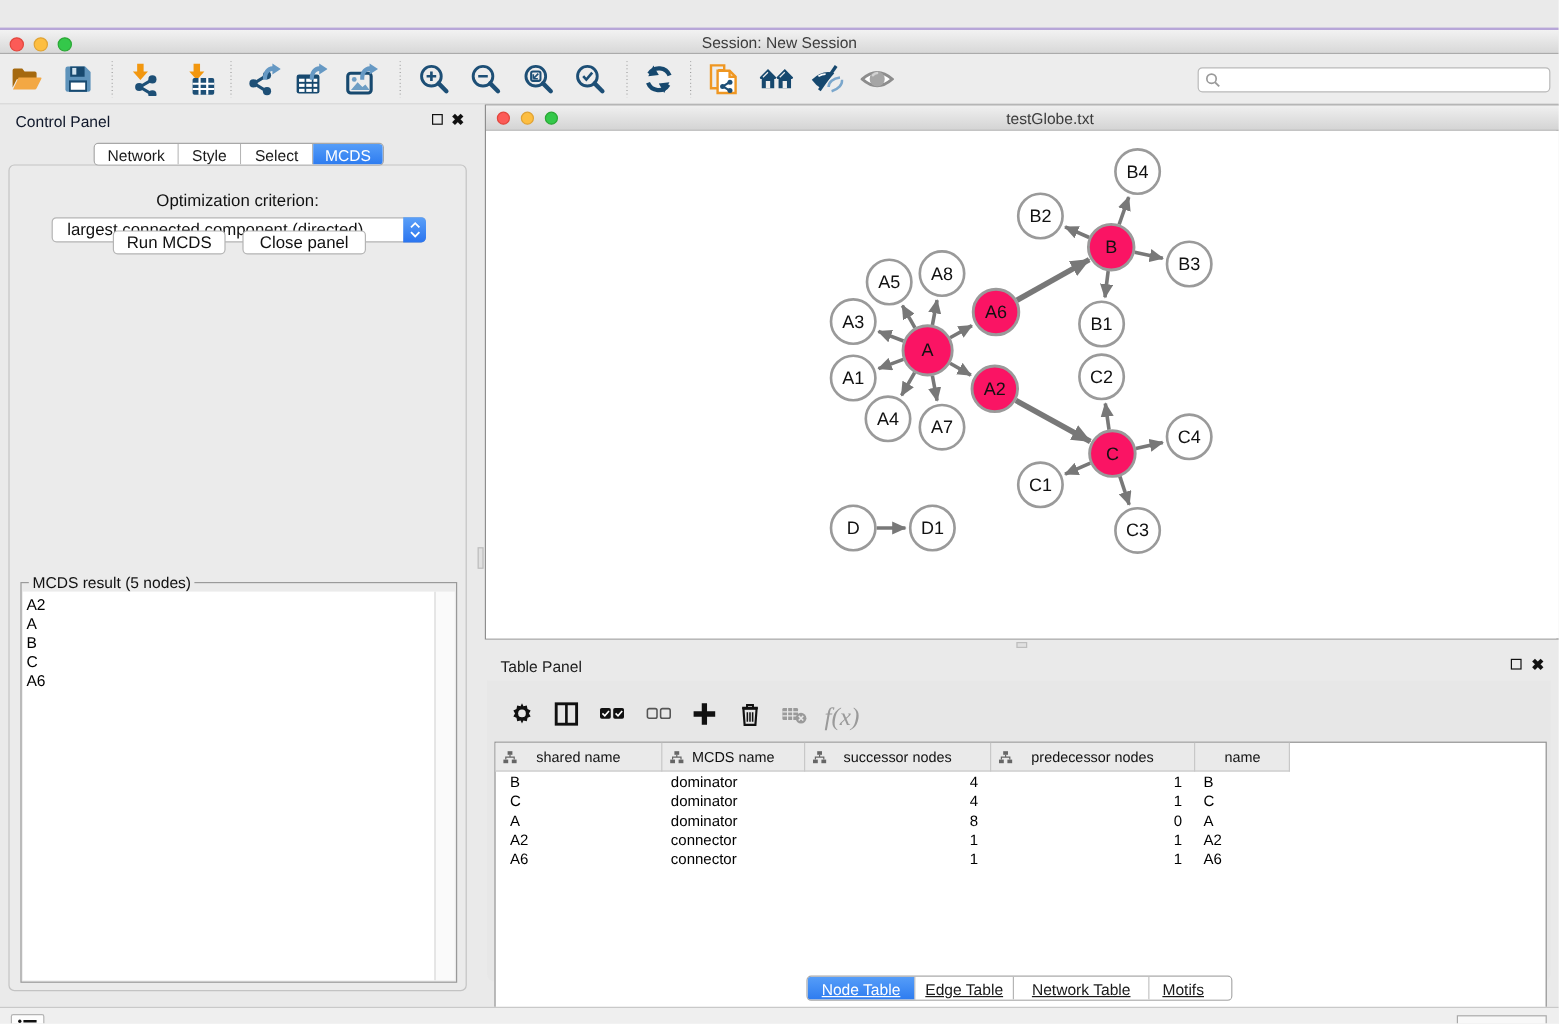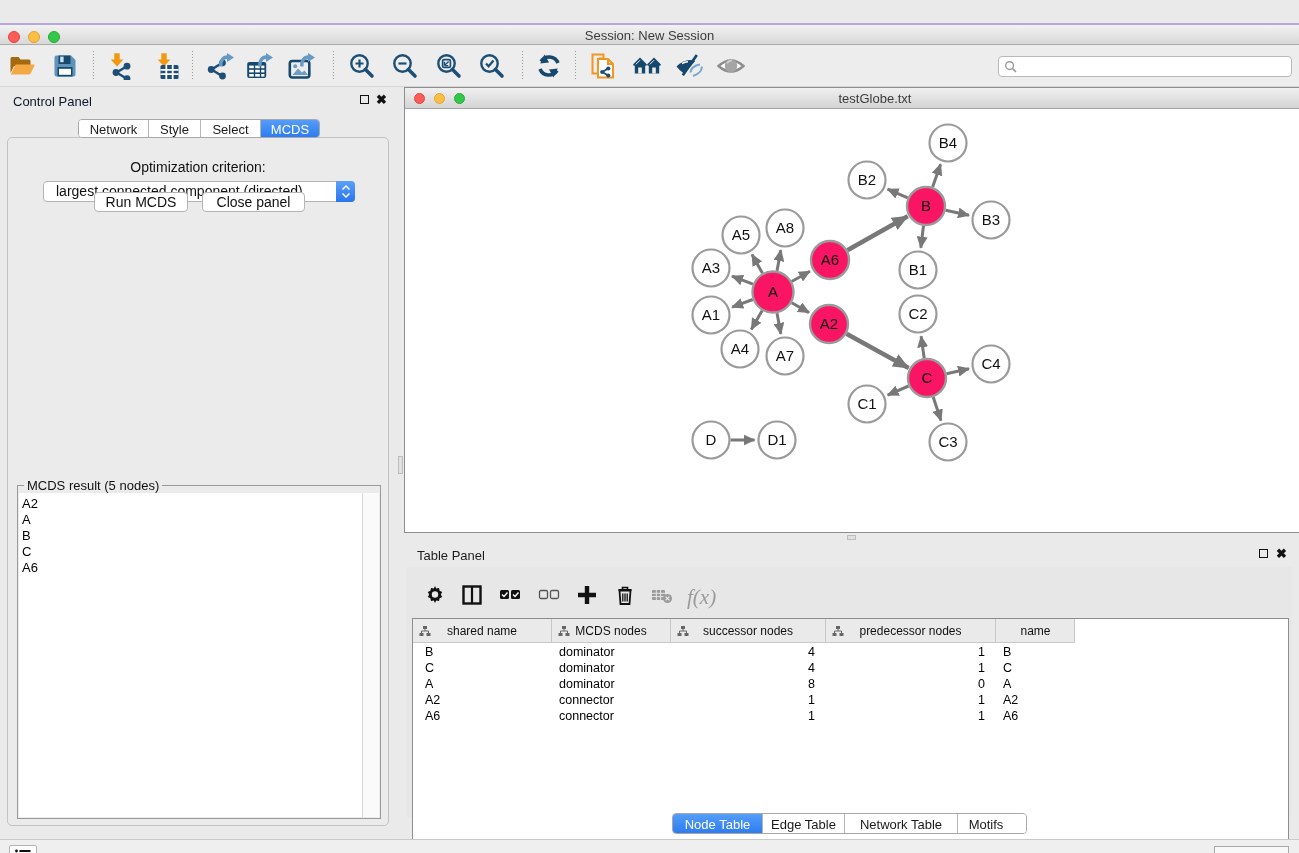--- a/index.html
+++ b/index.html
@@ -82,21 +82,21 @@
 #tbl-head { position:absolute; left:0; top:0; width:662px; height:24px; background:#eaeaea;
   border-bottom:1px solid #c8c8c8; border-right:1px solid #c8c8c8; font-size:12px; color:#111; }
 .th { position:absolute; top:0; height:24px; border-right:1px solid #c8c8c8; }
 .th .lbl { position:absolute; left:0; right:0; top:5px; text-align:center; }
 .th svg { position:absolute; left:6px; top:6px; }
 .td { position:absolute; font-size:12.5px; color:#000; }
 
 #btabs { left:672px; top:790px; height:21px; display:flex; border:1px solid #a8a8a8;
   border-radius:4px; overflow:hidden; background:#fff; }
 .btab { font-size:13px; color:#1a1a1a; padding:2px 14px 0 14px; line-height:18px;
-  background:#fff; border-right:1px solid #b5b5b5; }
+  background:#fff; border-right:1px solid #b5b5b5;text-decoration:underline; }
 .btab:last-child { border-right:none; }
 .btab.sel { background:linear-gradient(#559df8,#2e7cf0); color:#fff; }
 
 #statusbar { left:0; top:816px; width:1299px; height:31px; background:#efefef;
   border-top:1px solid #c9c9c9; }
 #list-btn { position:absolute; left:9px; top:5px; width:28px; height:21px; background:#fdfdfd;
   border:1px solid #b4b4b4; border-radius:2px; }
 #mem-btn { position:absolute; left:1214px; top:6px; width:75px; height:23px; background:#f8f8f8;
   border:1px solid #a8a8a8; font-size:12px; color:#111; }
 #mem-dot { position:absolute; left:10px; top:5.5px; width:11px; height:11px; border-radius:50%;
@@ -399,21 +399,21 @@
             </svg>
             <div class="lbl">shared name</div>
           </div>
       <div class="th" style="left:139px;width:119px">
             <svg width="12" height="12" viewBox="0 0 12 12">
               <rect x="4" y="1" width="4" height="3" fill="#666"></rect>
               <rect x="0.5" y="8" width="4" height="3" fill="#666"></rect>
               <rect x="7.5" y="8" width="4" height="3" fill="#666"></rect>
               <path d="M6 4 v2 M2.5 8 V6 h7 v2" stroke="#666" fill="none"></path>
             </svg>
-            <div class="lbl">MCDS nodes</div>
+            <div class="lbl">MCDS name</div>
           </div>
       <div class="th" style="left:258px;width:155px">
             <svg width="12" height="12" viewBox="0 0 12 12">
               <rect x="4" y="1" width="4" height="3" fill="#666"></rect>
               <rect x="0.5" y="8" width="4" height="3" fill="#666"></rect>
               <rect x="7.5" y="8" width="4" height="3" fill="#666"></rect>
               <path d="M6 4 v2 M2.5 8 V6 h7 v2" stroke="#666" fill="none"></path>
             </svg>
             <div class="lbl">successor nodes</div>
           </div>

